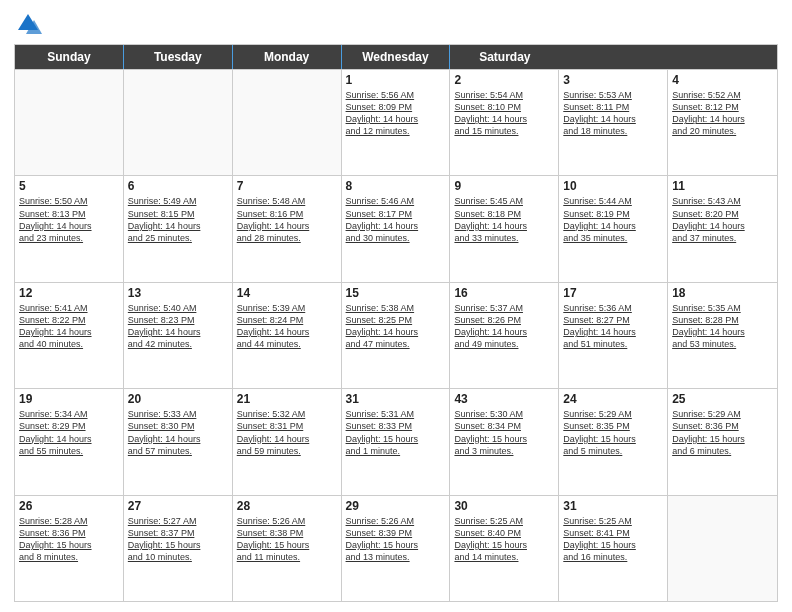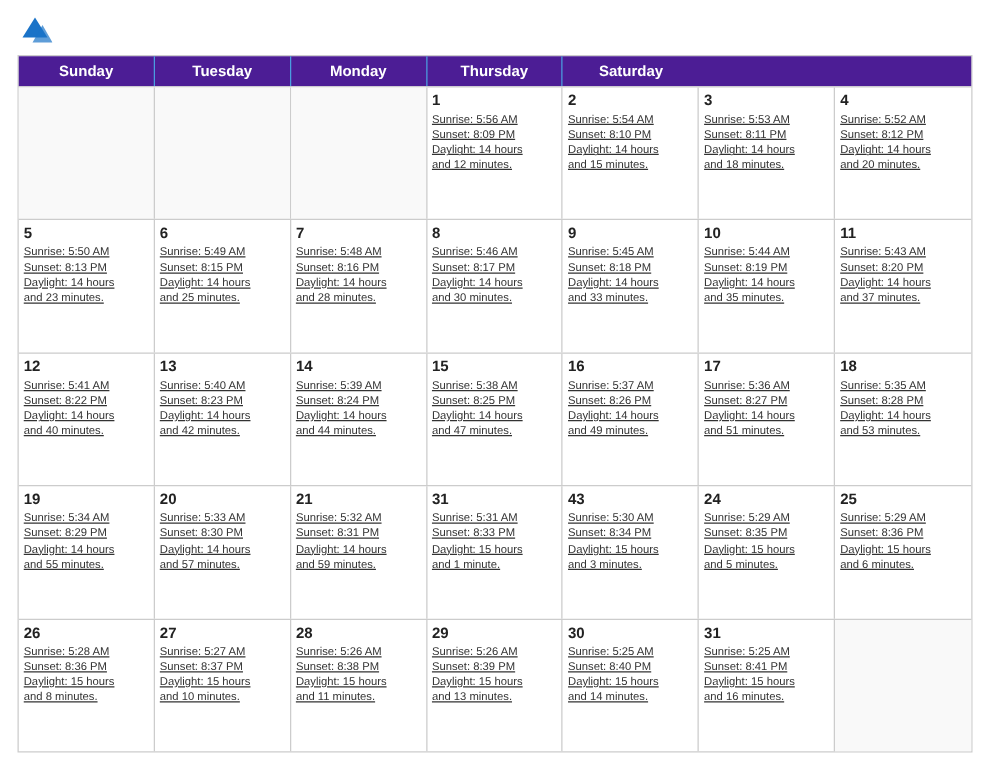--- a/index.html
+++ b/index.html
@@ -62,21 +62,21 @@
     }
     .calendar {
       flex: 1;
       display: flex;
       flex-direction: column;
       border: 1px solid #ccc;
     }
     .cal-header-row {
       display: grid;
       grid-template-columns: repeat(7, 1fr);
-      background: #4c1d95;
+      background: #404040;
     }
     .cal-header-cell {
       color: #fff;
       font-size: 12px;
       font-weight: bold;
       text-align: center;
       padding: 5px 2px;
       border-right: 1px solid #4a9de0;
     }
     .cal-header-cell:last-child { border-right: none; }
@@ -135,21 +135,21 @@
       <div class="main-title"></div>
       <div class="subtitle"></div>
     </div>
   </div>
 
   <div class="calendar">
     <div class="cal-header-row" id="cal-header">
         <div class="cal-header-cell">Sunday</div>
         <div class="cal-header-cell">Tuesday</div>
         <div class="cal-header-cell">Monday</div>
-        <div class="cal-header-cell">Thursday</div>
+        <div class="cal-header-cell">Wednesday</div>
         <div class="cal-header-cell">Saturday</div>
       </div>
     <div class="cal-body" id="cal-body">
         <div class="cal-row">
           <div class="cal-cell empty"></div>
           <div class="cal-cell empty"></div>
           <div class="cal-cell empty"></div>
           <div class="cal-cell">
             <div class="day-num">1</div>
             <div class="cell-text">Sunrise: 5:56 AM<br>Sunset: 8:09 PM<br>Daylight: 14 hours<br>and 12 minutes.</div>

